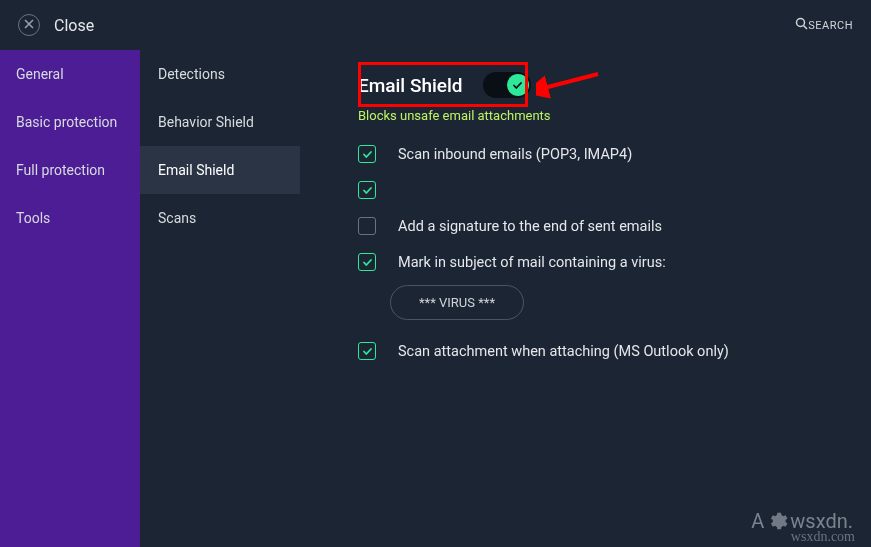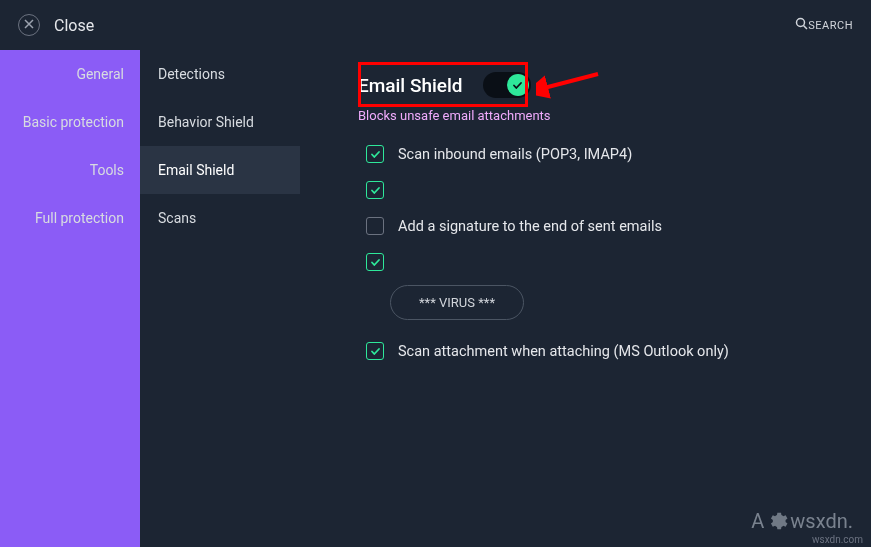--- a/index.html
+++ b/index.html
@@ -58,24 +58,23 @@
       font-size: 11px;
       letter-spacing: 0.5px;
       cursor: pointer;
     }
     .main {
       display: flex;
       flex: 1;
     }
     .sidebar-primary {
       width: 140px;
-      background: #8b5cf6;
+      background: #4c1d95;
       display: flex;
       flex-direction: column;
-      align-items: flex-end;
     }
     .sidebar-primary .item {
       padding: 16px 16px;
       font-size: 14px;
       color: #d7dbe0;
       cursor: pointer;
     }
     .sidebar-secondary {
       width: 160px;
       background: #1c2533;
@@ -139,29 +138,28 @@
       width: 22px;
       height: 22px;
       border-radius: 50%;
       background: #2ee89a;
       display: flex;
       align-items: center;
       justify-content: center;
     }
     .subtitle {
       font-size: 13px;
-      color: #f0abfc;
+      color: #bef264;
       margin-bottom: 22px;
     }
     .option-row {
       display: flex;
       align-items: center;
-      gap: 14px;
+      gap: 22px;
       margin-bottom: 18px;
-      margin-left: 8px;
     }
     .checkbox {
       width: 18px;
       height: 18px;
       border: 1.5px solid #2ee89a;
       border-radius: 3px;
       display: flex;
       align-items: center;
       justify-content: center;
       cursor: pointer;
@@ -202,24 +200,25 @@
       align-items: center;
       gap: 2px;
       opacity: 0.85;
     }
     .watermark .gear {
       width: 22px;
       height: 22px;
     }
     .domain-mark {
       position: absolute;
-      right: 8px;
+      right: 16px;
       bottom: 2px;
-      font-size: 10px;
+      font-size: 14px;
       color: #6b7280;
+      font-family: Liberation Serif, serif;
     }
   </style>
 </head>
 <body>
 
 <div class="window">
 
   <div class="titlebar">
     <div class="titlebar-left">
       <div class="close-btn">
@@ -240,22 +239,22 @@
       </span>
       <span>SEARCH</span>
     </div>
   </div>
 
   <div class="main">
 
     <div class="sidebar-primary">
       <div class="item">General</div>
       <div class="item">Basic protection</div>
+      <div class="item">Full protection</div>
       <div class="item">Tools</div>
-      <div class="item">Full protection</div>
     </div>
 
     <div class="sidebar-secondary">
       <div class="item">Detections</div>
       <div class="item">Behavior Shield</div>
       <div class="item active">Email Shield</div>
       <div class="item">Scans</div>
     </div>
 
     <div class="content">
@@ -296,20 +295,21 @@
         <div class="checkbox unchecked"></div>
         <span class="option-label">Add a signature to the end of sent emails</span>
       </div>
 
       <div class="option-row">
         <div class="checkbox">
           <svg viewBox="0 0 11 11">
               <path d="M2 5.5 L4.3 8 L9 3" stroke="#2ee89a" stroke-width="1.8" fill="none" stroke-linecap="round" stroke-linejoin="round"></path>
             </svg>
         </div>
+        <span class="option-label">Mark in subject of mail containing a virus:</span>
       </div>
 
       <div class="pill">*** VIRUS ***</div>
 
       <div class="option-row">
         <div class="checkbox">
           <svg viewBox="0 0 11 11">
               <path d="M2 5.5 L4.3 8 L9 3" stroke="#2ee89a" stroke-width="1.8" fill="none" stroke-linecap="round" stroke-linejoin="round"></path>
             </svg>
         </div>

